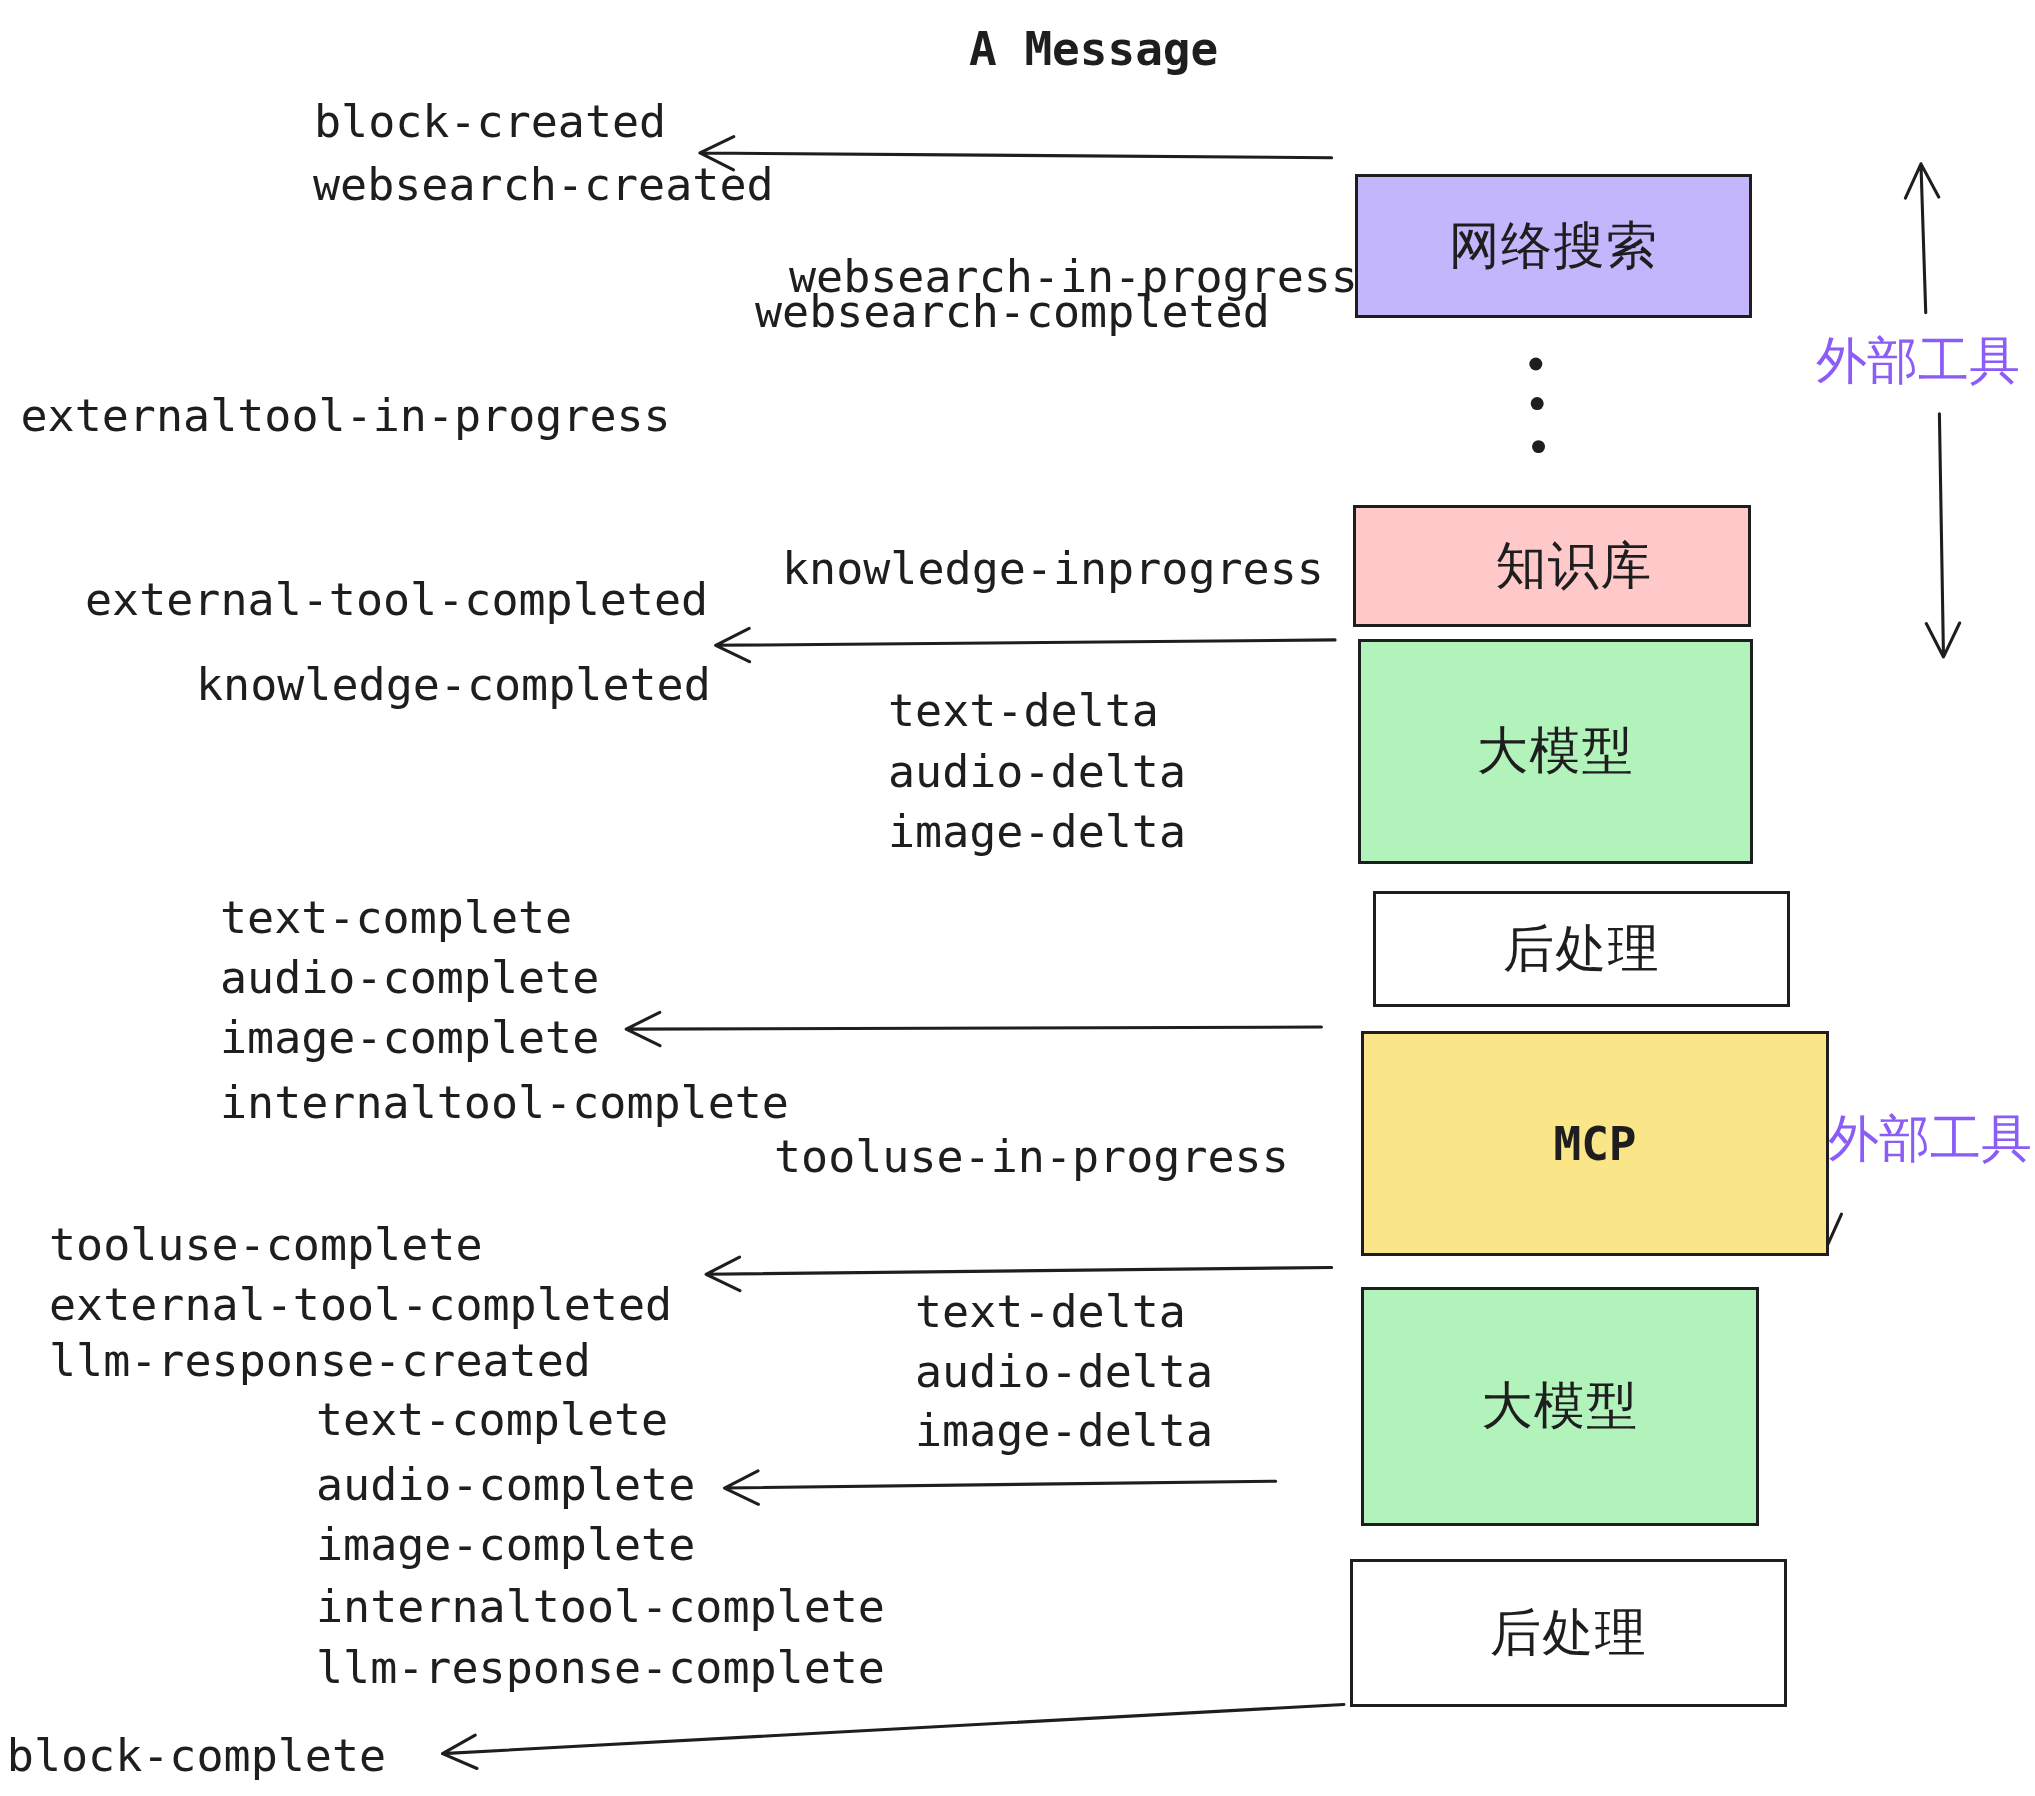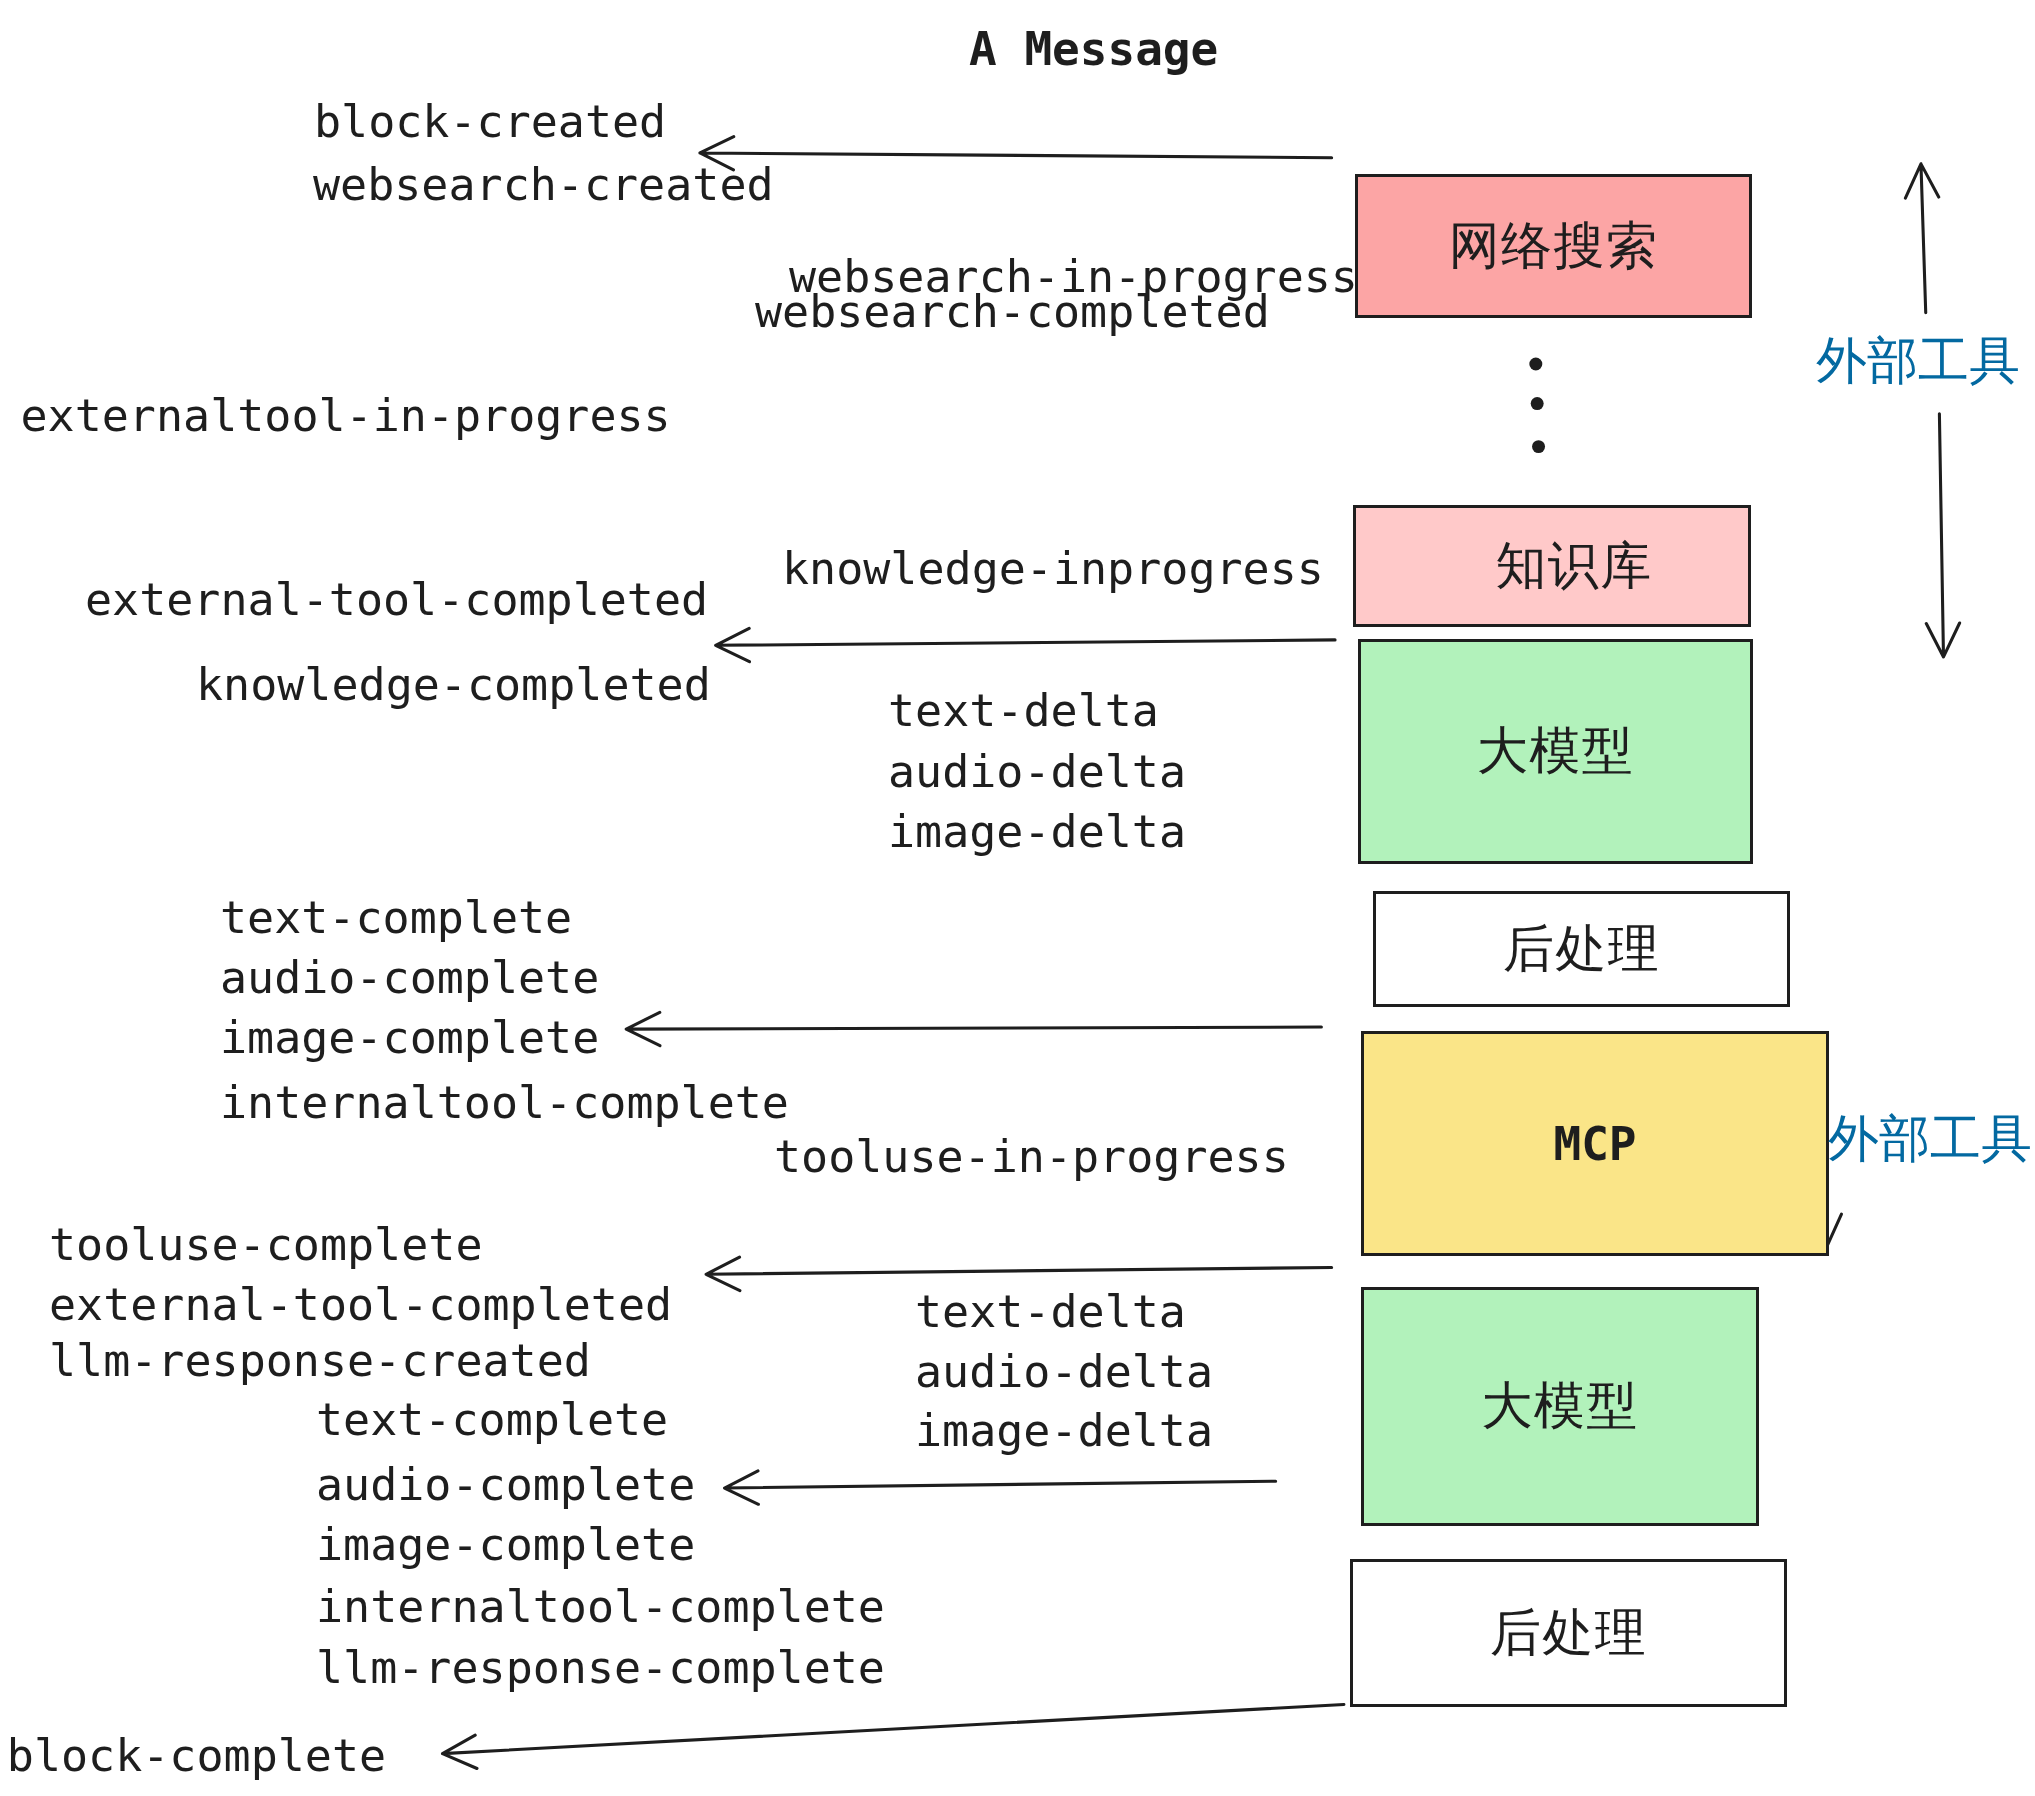--- a/index.html
+++ b/index.html
@@ -46,21 +46,21 @@
     font-family: "DejaVu Sans Mono", monospace;
     font-weight: bold;
     font-size: 46px;
     letter-spacing: 0;
   }
   .side-label {
     position: absolute;
     font-family: "Liberation Sans", sans-serif;
     font-size: 51px;
     line-height: 55px;
-    color: #0369a1;
+    color: #8b5cf6;
     white-space: pre;
   }
 </style>
 </head>
 <body>
 
 <div id="canvas">
   <svg id="arrow-layer" width="2035" height="1796" viewBox="0 0 2980 2630">
       <path d="M 1950 231 L 1025 224 M 1074.5 200.0 L 1025 224 L 1074.1 248.8" fill="none" stroke="#1e1e1e" stroke-width="4.5" stroke-linecap="round" stroke-linejoin="round"></path>
       <path d="M 1955 937 L 1048 945 M 1097.1 920.1 L 1048 945 L 1097.5 969.0" fill="none" stroke="#1e1e1e" stroke-width="4.5" stroke-linecap="round" stroke-linejoin="round"></path>
@@ -71,21 +71,21 @@
       <path d="M 2820 458 L 2813 240 M 2839.0 288.5 L 2813 240 L 2790.2 290.0" fill="none" stroke="#1e1e1e" stroke-width="4.5" stroke-linecap="round" stroke-linejoin="round"></path>
       <path d="M 2840 606 L 2846 962 M 2820.8 913.1 L 2846 962 L 2869.6 912.3" fill="none" stroke="#1e1e1e" stroke-width="4.5" stroke-linecap="round" stroke-linejoin="round"></path>
       <path d="M 2652 1632 L 2647 1544 M 2674.2 1591.8 L 2647 1544 L 2625.4 1594.6" fill="none" stroke="#1e1e1e" stroke-width="4.5" stroke-linecap="round" stroke-linejoin="round"></path>
       <path d="M 2669 1692 L 2674 1828 M 2647.8 1779.6 L 2674 1828 L 2696.6 1777.9" fill="none" stroke="#1e1e1e" stroke-width="4.5" stroke-linecap="round" stroke-linejoin="round"></path>
       <circle cx="2249" cy="533" r="9.5" fill="#1e1e1e"></circle>
       <circle cx="2251" cy="591" r="9.5" fill="#1e1e1e"></circle>
       <circle cx="2253" cy="654" r="9.5" fill="#1e1e1e"></circle>
     </svg>
   <div id="title" class="title" style="left: 969px; top: 26px;">A Message</div>
   <div id="boxes">
-      <div class="box" style="left: 1355px; top: 174px; width: 397px; height: 144px; background: #fca5a5;">
+      <div class="box" style="left: 1355px; top: 174px; width: 397px; height: 144px; background: #c4b5fd;">
         <span class="lbl">网络搜索</span>
       </div>
       <div class="box" style="left: 1353px; top: 505px; width: 398px; height: 122px; background: rgb(255, 201, 201); padding-left: 44px;">
         <span class="lbl">知识库</span>
       </div>
       <div class="box" style="left: 1358px; top: 639px; width: 395px; height: 225px; background: rgb(178, 242, 187);">
         <span class="lbl">大模型</span>
       </div>
       <div class="box" style="left: 1373px; top: 891px; width: 417px; height: 116px; background: rgb(255, 255, 255);">
         <span class="lbl">后处理</span>

